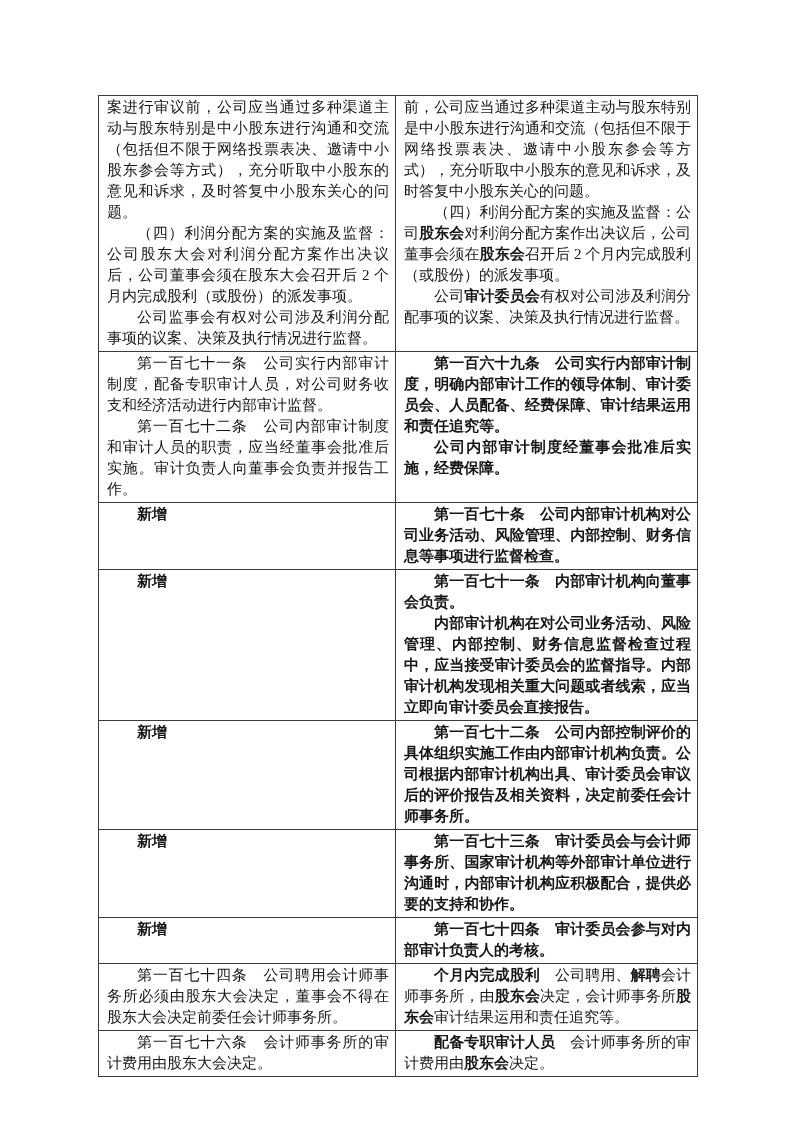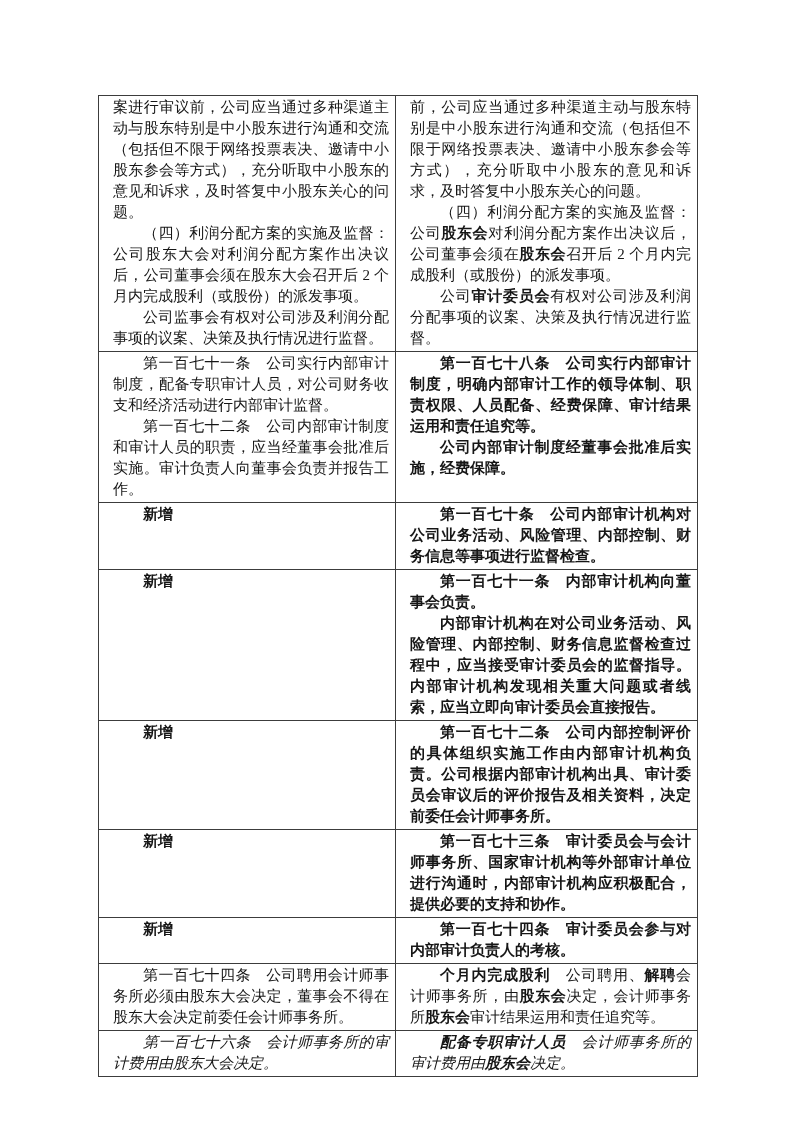--- a/index.html
+++ b/index.html
@@ -31,35 +31,35 @@
   table.cmp {
     border-collapse: collapse;
     table-layout: fixed;
     width: 599px;
   }
   table.cmp col.c-left  { width: 297px; }
   table.cmp col.c-right { width: 302px; }
   table.cmp td {
     border: 1px solid #3c3c3c;
     vertical-align: top;
-    padding: 1px 6px 2px 14px;
+    padding: 1px 6px 2px 8px;
     font-size: 15px;
     line-height: 21px;
     text-align: justify;
   }
   
   table.cmp tr:nth-child(1) { height: 249px; }
   table.cmp tr:nth-child(2) { height: 126px; margin-top: 28px; }
   table.cmp tr:nth-child(3) { height: 64px; }
   table.cmp tr:nth-child(4) { height: 145px; }
   table.cmp tr:nth-child(5) { height: 107px; }
   table.cmp tr:nth-child(6) { height: 77px; }
   table.cmp tr:nth-child(7) { height: 38px; }
   table.cmp tr:nth-child(8) { height: 65px; }
-  table.cmp tr:nth-child(9) { height: 41px; font-style: italic; }
+  table.cmp tr:nth-child(9) { height: 41px; }
   .para {
     margin: 0;
     padding: 0;
   }
   .para.indent {
     text-indent: 2em;
   }
   .run { font-weight: normal; }
   .run.bold { font-weight: bold; }
 </style>
@@ -85,21 +85,21 @@
               <p class="para indent"><span class="run">（四）利润分配方案的实施及监督：公司</span><span class="run bold">股东会</span><span class="run">对利润分配方案作出决议后，公司董事会须在</span><span class="run bold">股东会</span><span class="run">召开后 2 个月内完成股利（或股份）的派发事项。</span></p>
               <p class="para indent"><span class="run">公司</span><span class="run bold">审计委员会</span><span class="run">有权对公司涉及利润分配事项的议案、决策及执行情况进行监督。</span></p>
             </td>
           </tr>
           <tr>
             <td>
               <p class="para indent"><span class="run">第一百七十一条　公司实行内部审计制度，配备专职审计人员，对公司财务收支和经济活动进行内部审计监督。</span></p>
               <p class="para indent"><span class="run">第一百七十二条　公司内部审计制度和审计人员的职责，应当经董事会批准后实施。审计负责人向董事会负责并报告工作。</span></p>
             </td>
             <td>
-              <p class="para indent"><span class="run bold">第一百七十八条　公司实行内部审计制度，明确内部审计工作的领导体制、职责权限、人员配备、经费保障、审计结果运用和责任追究等。</span></p>
+              <p class="para indent"><span class="run bold">第一百六十九条　公司实行内部审计制度，明确内部审计工作的领导体制、审计委员会、人员配备、经费保障、审计结果运用和责任追究等。</span></p>
               <p class="para indent"><span class="run bold">公司内部审计制度经董事会批准后实施，经费保障。</span></p>
             </td>
           </tr>
           <tr>
             <td>
               <p class="para indent"><span class="run bold">新增</span></p>
             </td>
             <td>
               <p class="para indent"><span class="run bold">第一百七十条　公司内部审计机构对公司业务活动、风险管理、内部控制、财务信息等事项进行监督检查。</span></p>
             </td>

